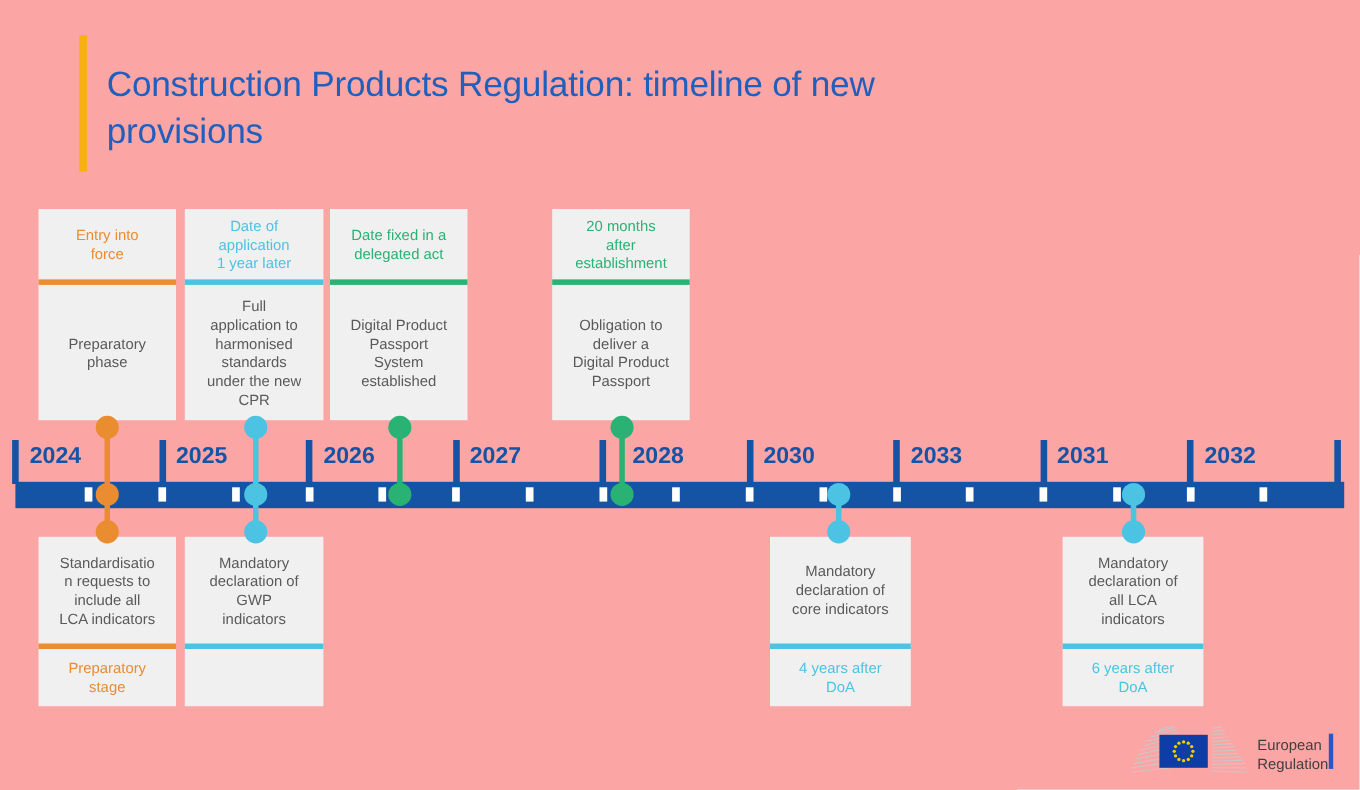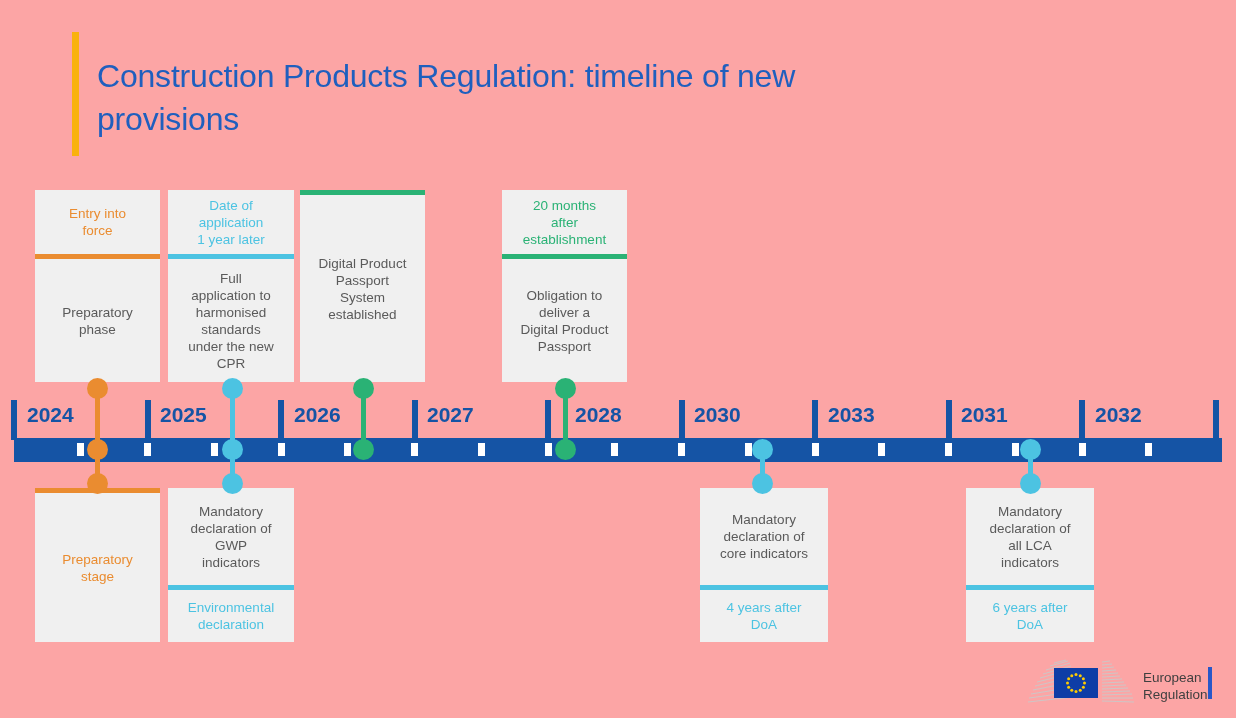--- a/index.html
+++ b/index.html
@@ -93,20 +93,24 @@
         <span class="bodytxt">Full
 application to
 harmonised
 standards
 under the new
 CPR</span>
       </div>
   </div>
 
   <div class="ebox tbox" style="left:300px;width:125px;">
+    <div class="zone hdr">
+        <span class="c-green">Date fixed in a
+delegated act</span>
+      </div>
     <div class="divider bg-green"></div>
     <div class="zone bodyz">
         <span class="bodytxt">Digital Product
 Passport
 System
 established</span>
       </div>
   </div>
 
   <div class="ebox tbox" style="left:502px;width:125px;">
@@ -118,39 +122,41 @@
     <div class="divider bg-green"></div>
     <div class="zone bodyz">
         <span class="bodytxt">Obligation to
 deliver a
 Digital Product
 Passport</span>
       </div>
   </div>
 
   <div class="ebox bbox" style="left:35px;width:125px;">
+    <div class="zone bodyz">
+        <span class="bodytxt">Standardisatio
+n requests to
+include all
+LCA indicators</span>
+      </div>
     <div class="divider bg-orange"></div>
     <div class="zone ftr">
         <span class="c-orange">Preparatory
 stage</span>
       </div>
   </div>
 
   <div class="ebox bbox" style="left:168px;width:126px;">
     <div class="zone bodyz">
         <span class="bodytxt">Mandatory
 declaration of
 GWP
 indicators</span>
       </div>
     <div class="divider bg-cyan"></div>
-    <div class="zone ftr">
-        <span class="c-cyan">Environmental
-declaration</span>
-      </div>
   </div>
 
   <div class="ebox bbox" style="left:700px;width:128px;">
     <div class="zone bodyz">
         <span class="bodytxt">Mandatory
 declaration of
 core indicators</span>
       </div>
     <div class="divider bg-cyan"></div>
     <div class="zone ftr">

